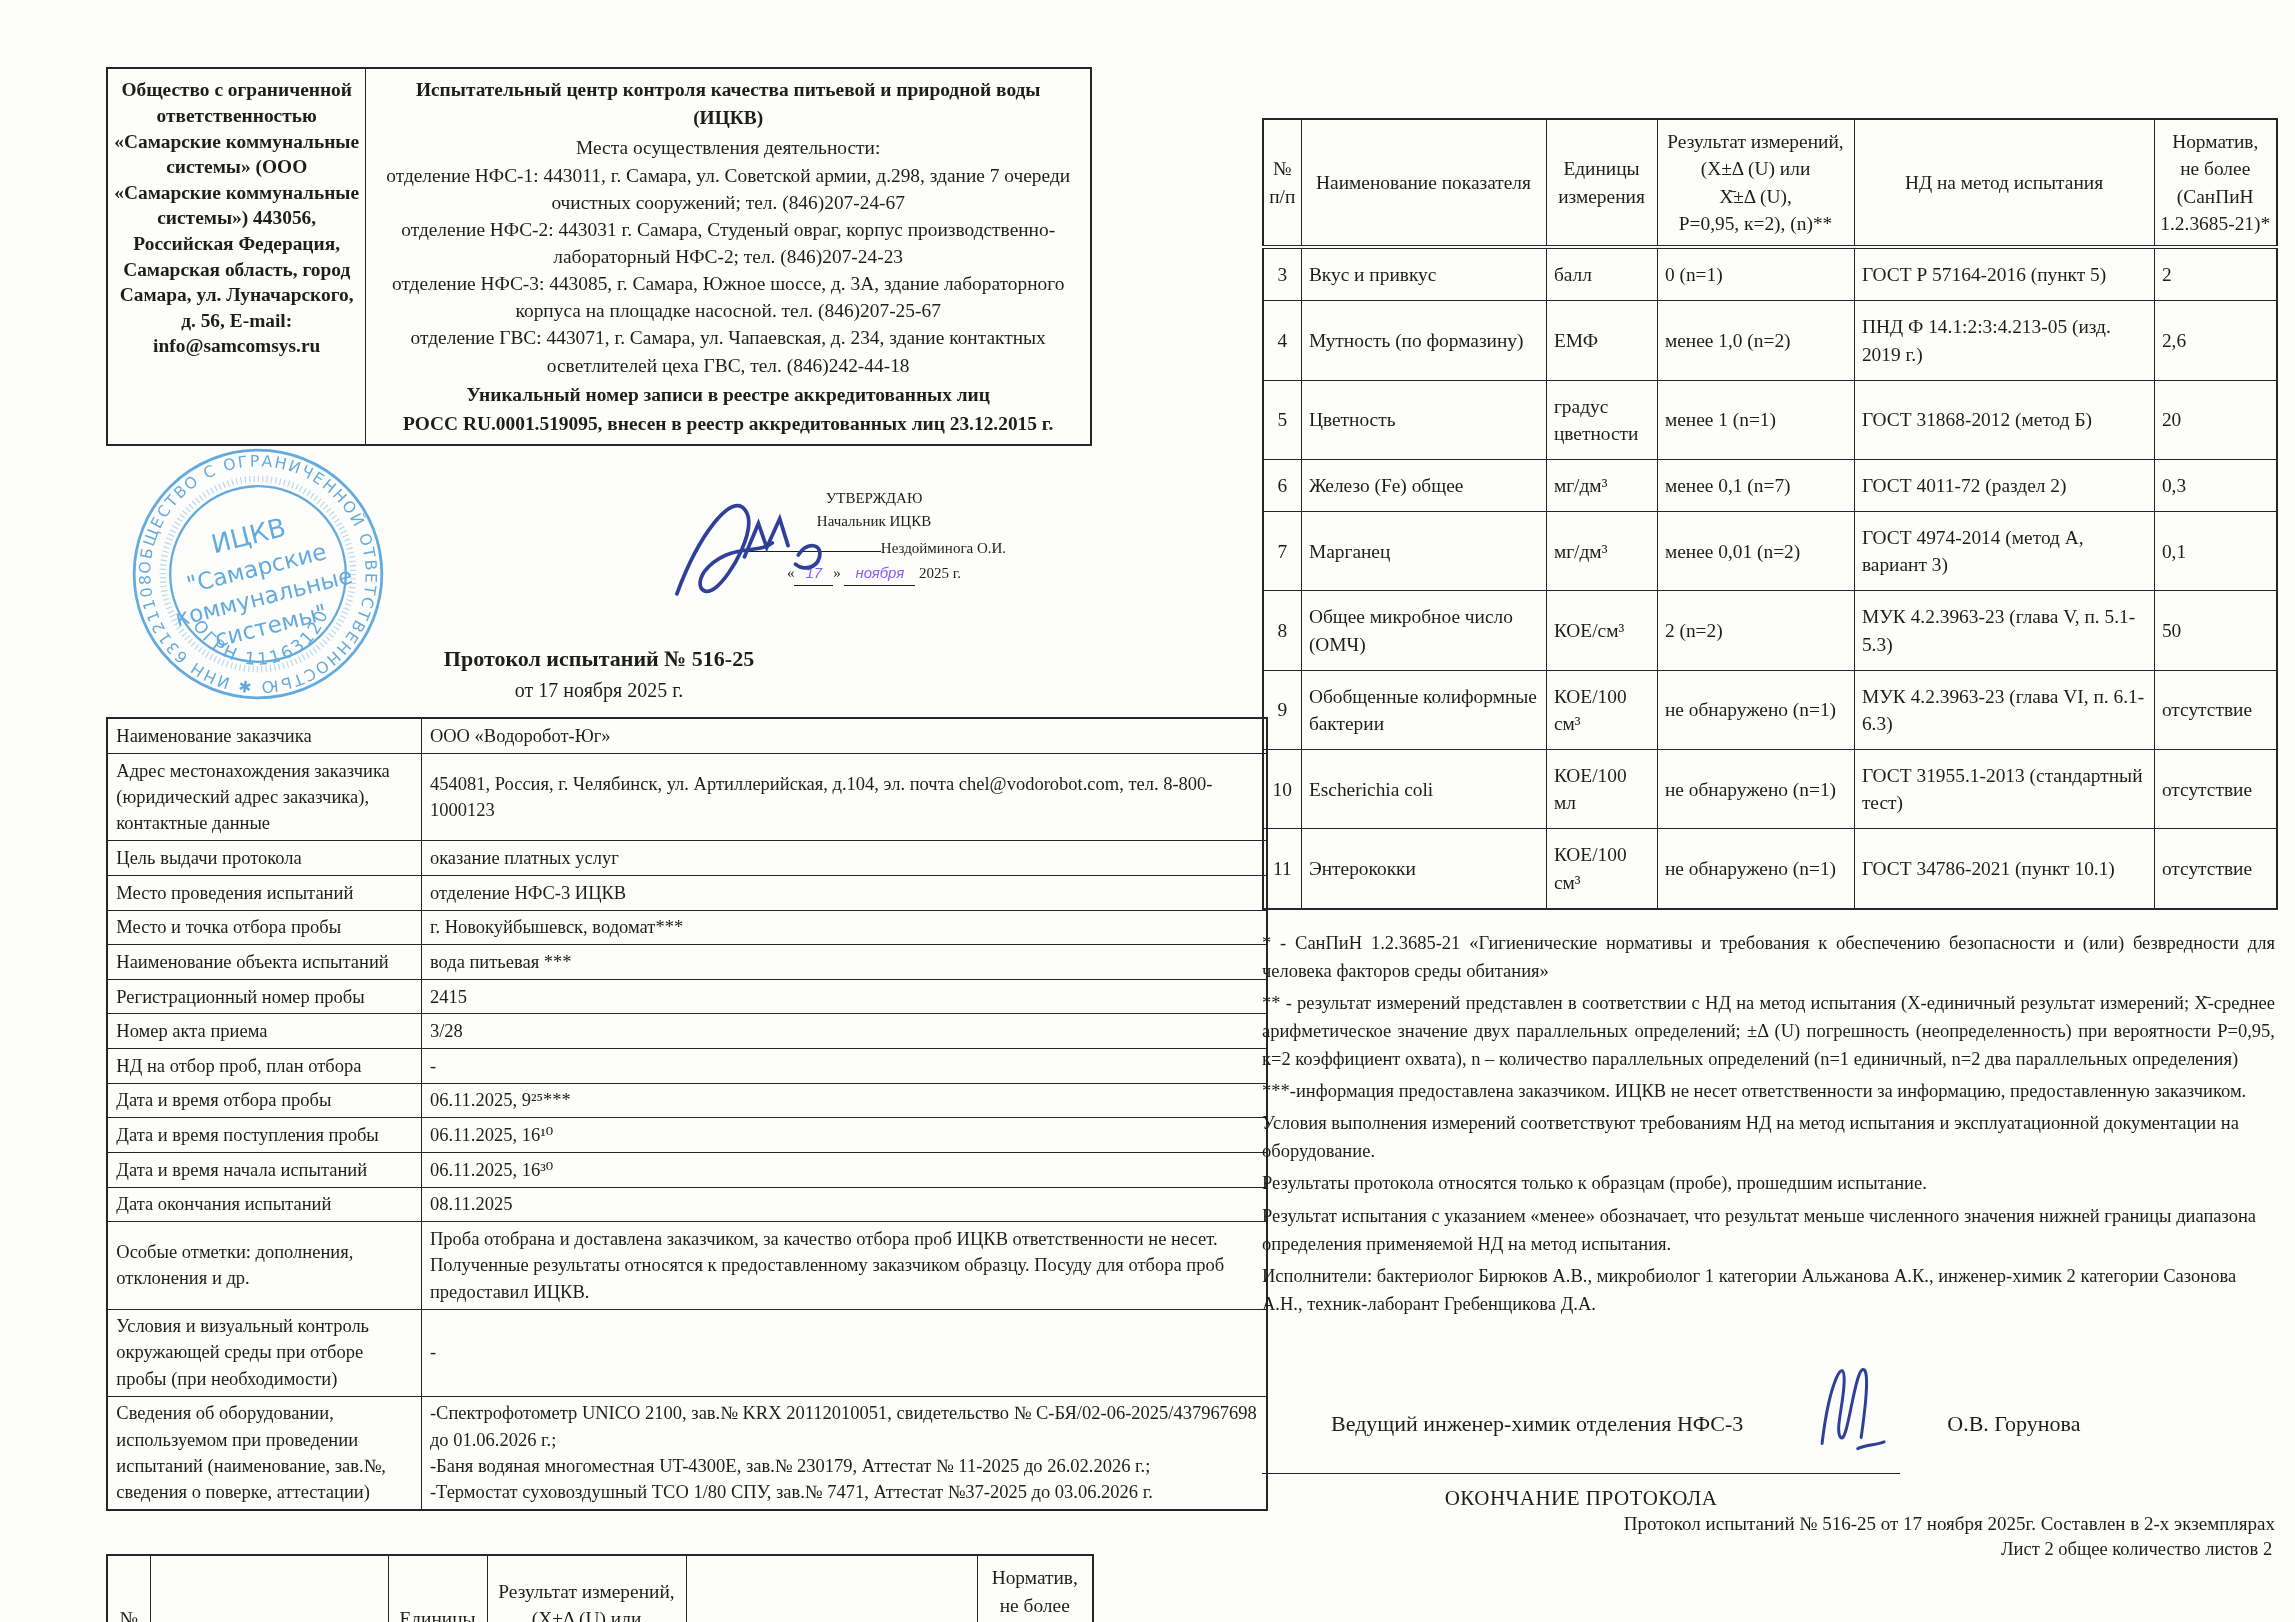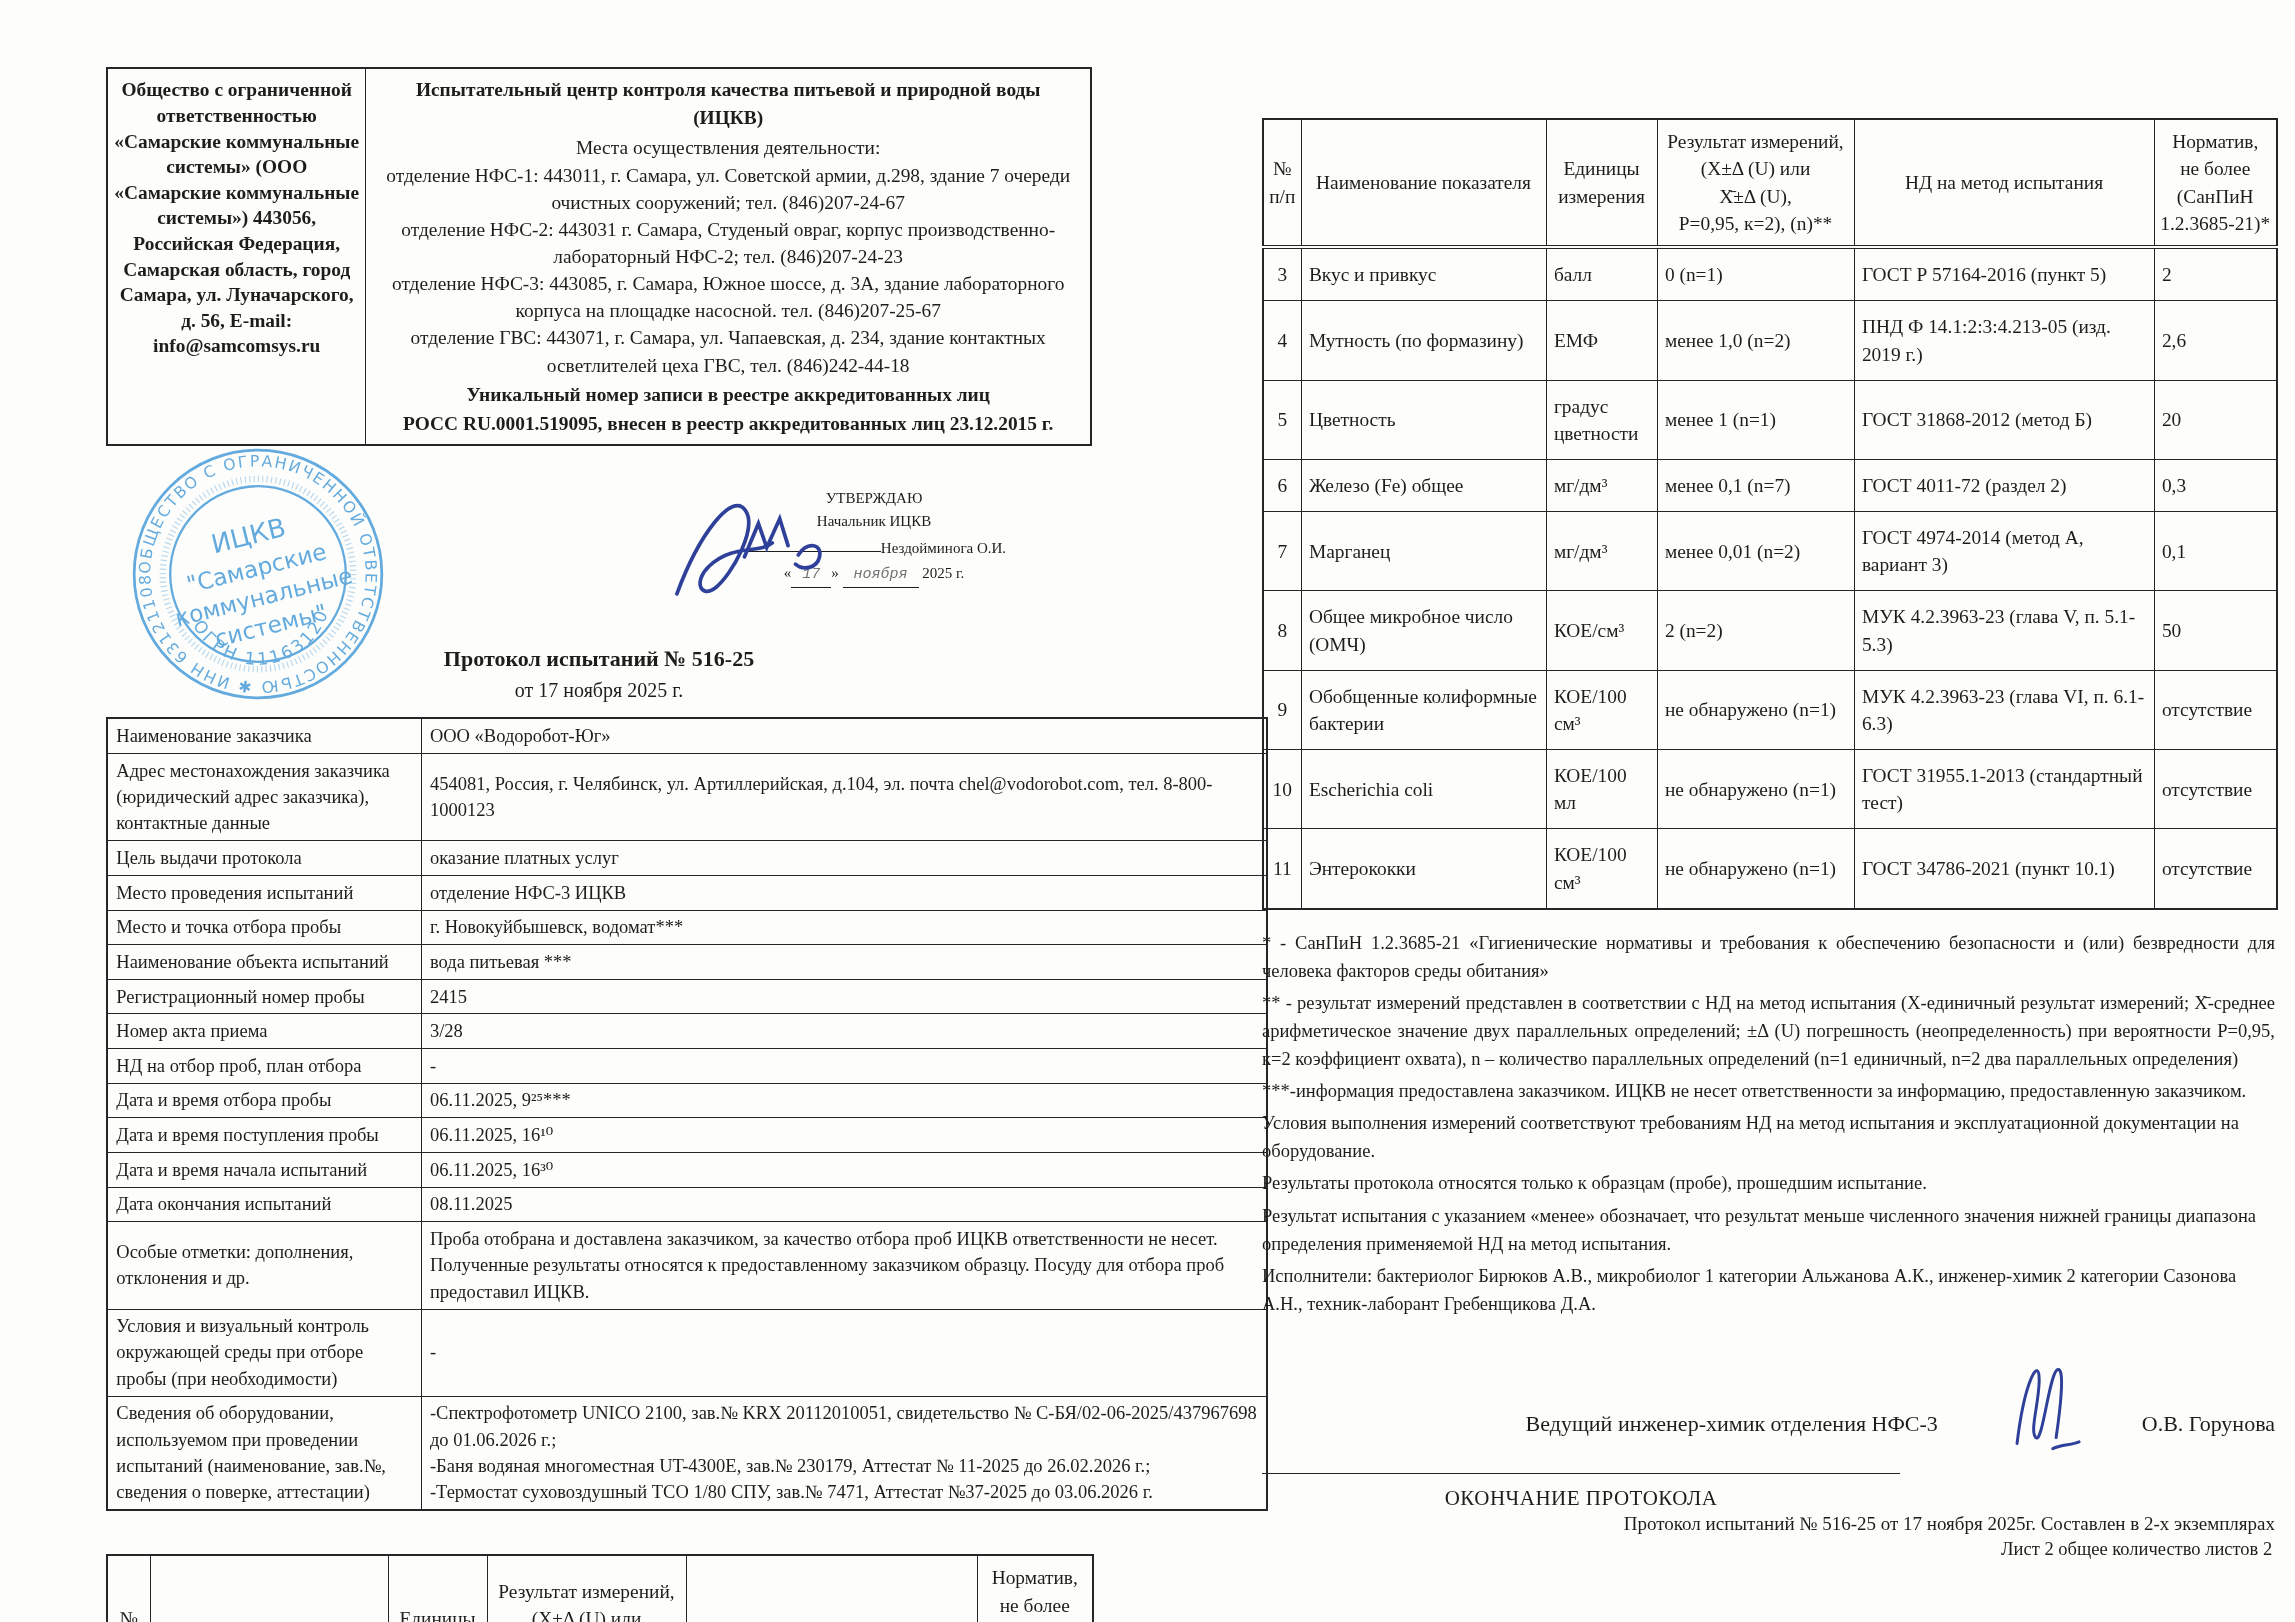--- a/index.html
+++ b/index.html
@@ -21,21 +21,21 @@
   .center-box{flex:1;padding:7.4px 15.7px;text-align:center;font-size:19.4px;line-height:1.4;}
   .cb-title{font-weight:bold;margin-bottom:3.7px;}
   .cb-acc{font-weight:bold;margin-top:1.9px;}
 
   
   .approval-zone{position:relative;height:185px;}
   .stamp{position:absolute;left:17.6px;top:-6.5px;width:268px;height:268px;z-index:3;opacity:.92;pointer-events:none;}
   .appr{position:absolute;left:560px;top:41px;width:416px;text-align:center;font-size:15px;line-height:1.52;z-index:1;}
   .appr-name .sig-underline{display:inline-block;width:139px;border-bottom:1.4px solid #1d1d1b;height:18.5px;}
   .appr-date{margin-top:2.8px;}
-  .hw{color:#737373;font-style:italic;font-family:Liberation Mono, monospace;text-align:right;}
+  .hw{color:#8b5cf6;font-style:italic;font-family:Liberation Sans, sans-serif;text-align:right;}
   .u{border-bottom:1.4px solid #1d1d1b;padding:0 11px;display:inline-block;}
   .appr-sig-svg{position:absolute;left:557px;top:32px;width:176px;height:139px;z-index:2;}
 
   
   .doc-title{text-align:center;margin-top:1.9px;}
   .t1{font-size:22px;font-weight:bold;margin-top:15px;}
   .t2{font-size:20px;margin-top:6.5px;}
 
   
   .details{margin-top:15.7px;width:1162px;border-collapse:collapse;font-size:18.5px;border:2.3px solid #262626;}
@@ -51,21 +51,21 @@
     font-weight:normal;border:1.4px solid #262626;border-bottom:4.2px double #262626;
     padding:8.3px 4.6px;line-height:1.4;text-align:center;vertical-align:middle;white-space:pre-line;
   }
   .results td{border:1.4px solid #262626;padding:12px 7.4px;line-height:1.4;vertical-align:middle;}
   .c-num{text-align:center;}
 
   
   .footnotes{margin-top:20.4px;font-size:18.5px;line-height:1.5;}
   .footnotes p{margin:0 0 4.6px 0;}
   .just{text-align:justify;}
-  .sig-row{margin-top:69px;display:flex;align-items:center;justify-content:flex-end;}
+  .sig-row{margin-top:69px;display:flex;align-items:center;}
   .sig-role{margin-left:69px;font-size:22px;}
   .sig-svg{width:102px;height:120px;margin-left:51px;margin-top:-46px;}
   .sig-name{font-size:22px;margin-left:51px;}
   .ending{margin-top:12px;}
   .ending-line{border-top:1.9px solid #262626;width:638px;}
   .ending-text{width:638px;text-align:center;font-size:21px;margin-top:12px;letter-spacing:0.5px;}
   .p2-footer{position:absolute;left:0;top:1395px;width:1013px;}
   .pf1,.pf2{text-align:right;font-size:19px;}
   .pf2{margin-top:4.6px;}
   .pf3{text-align:right;font-size:18.5px;margin-top:3.7px;padding-right:2.8px;}

